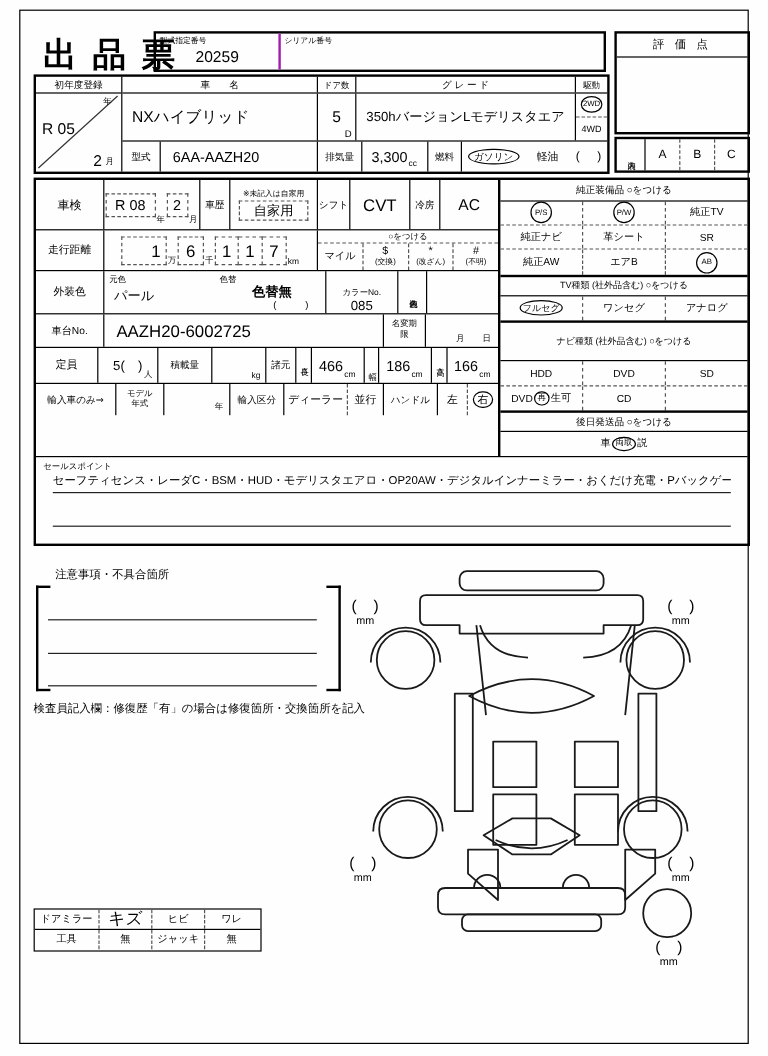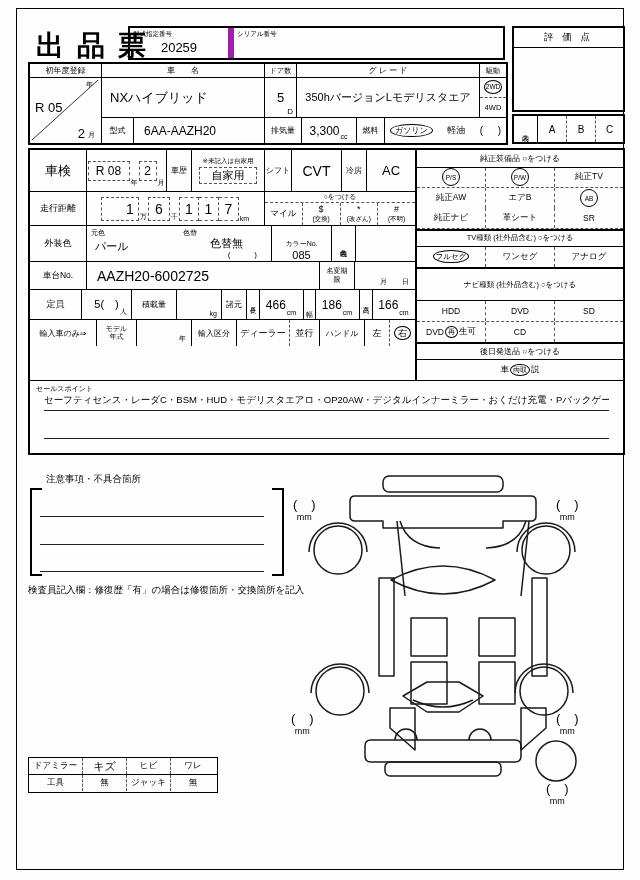--- a/index.html
+++ b/index.html
@@ -3,21 +3,21 @@
 <meta charset="utf-8">
 <style>
 *{box-sizing:border-box;margin:0;padding:0}
 body{position:relative;width:640px;height:880px;background:#fefefe;font-family:"Liberation Sans","DejaVu Sans",sans-serif;color:#000;overflow:hidden}
 .abs{position:absolute}
 .f{display:flex}
 .fc{display:flex;flex-direction:column}
 .cc{display:flex;align-items:center;justify-content:center}
 .b2{border:2px solid #000}
 .br1{border-right:1px solid #000}
-.br2{border-right:6px solid #a21caf}
+.br2{border-right:2px solid #a21caf}
 .brd{border-right:1px dashed #555}
 .bb1{border-bottom:1px solid #000000}
 .bbd{border-bottom:1px dashed #555}
 .lab{font-size:8px}
 .lab7{font-size:7px}
 .lab65{font-size:6.5px}
 .rel{position:relative}
 .dbox{border:1px dashed #555;display:inline-flex;align-items:center;justify-content:center;font-size:13px}
 .sub{font-size:7px;align-self:flex-end;margin:0 1px 3px 1px}
 .circ-o{display:inline-block;border:1.5px solid #000;border-radius:50%;padding:1px 4px;line-height:1.2}
@@ -127,21 +127,21 @@
     </div>
   </div>
 </div>
 
 <div class="abs b2 fc" style="left:28px;top:148px;width:597px;height:307px">
   <div class="f" style="height:230px">
 
     <div class="fc" style="width:385px">
 
       <div class="f bb1" style="height:42px">
-        <div class="cc br1" style="width:57px;font-size:13px">車検</div>
+        <div class="cc br1" style="width:57px;font-size:10px">車検</div>
         <div class="f br1" style="width:80px;align-items:center;justify-content:center">
           <span class="dbox" style="width:42px;height:20px;font-size:12px">R 08</span>
           <span class="sub">年</span>
           <span class="dbox" style="width:18px;height:20px;font-size:12px">2</span>
           <span class="sub">月</span>
         </div>
         <div class="cc br1 lab" style="width:25px">車歴</div>
         <div class="fc br1" style="width:73px;align-items:center;justify-content:center">
           <span class="lab65">※未記入は自家用</span>
           <span class="dbox" style="width:58px;height:17px;font-size:11px;margin-top:1px">自家用</span>
@@ -183,21 +183,21 @@
           </div>
         </div>
       </div>
 
       <div class="f bb1" style="height:36px">
         <div class="cc br1" style="width:57px;font-size:9px">外装色</div>
         <div class="rel br1" style="width:185px">
           <span class="abs lab7" style="left:4px;top:2px">元色</span>
           <span class="abs" style="left:8px;bottom:7px;font-size:11px">パール</span>
           <span class="abs lab7" style="left:96px;top:2px">色替</span>
-          <span class="abs" style="right:28px;top:10px;font-size:11px;font-weight:normal">色替無</span>
+          <span class="abs" style="right:28px;top:10px;font-size:11px;font-weight:bold">色替無</span>
           <span class="abs lab" style="right:14px;bottom:1px">(　　　)</span>
         </div>
         <div class="fc br1" style="width:60px;align-items:center;justify-content:flex-end">
           <span class="lab7">カラーNo.</span>
           <span style="font-size:11px">085</span>
         </div>
         <div class="cc br1" style="width:24px">
             <span class="vert">内装色</span>
           </div>
         <div style="width:59px"></div>
@@ -271,31 +271,31 @@
       <div class="eq-head" style="height:19px">純正装備品 ○をつける</div>
       <div class="eq-row bbd" style="height:22px">
         <div class="eq-cell">
             <span class="circ-s">P/S</span>
           </div>
         <div class="eq-cell">
             <span class="circ-s">P/W</span>
           </div>
         <div class="eq-cell last">純正TV</div>
       </div>
+      <div class="eq-row bbd" style="height:22px">
+        <div class="eq-cell">純正ナビ</div>
+        <div class="eq-cell">革シート</div>
+        <div class="eq-cell last">SR</div>
+      </div>
       <div class="eq-row" style="height:22px">
         <div class="eq-cell">純正AW</div>
         <div class="eq-cell">エアB</div>
         <div class="eq-cell last">
             <span class="circ-s">AB</span>
           </div>
-      </div>
-      <div class="eq-row bbd" style="height:22px">
-        <div class="eq-cell">純正ナビ</div>
-        <div class="eq-cell">革シート</div>
-        <div class="eq-cell last">SR</div>
       </div>
       <div class="eq-head eq-sect" style="height:19px;font-size:7.5px">TV種類 (社外品含む) ○をつける</div>
       <div class="eq-row" style="height:22px">
         <div class="eq-cell">
             <span class="circ-o" style="font-size:7.5px;padding:1px 2px">フルセグ</span>
           </div>
         <div class="eq-cell">ワンセグ</div>
         <div class="eq-cell last">アナログ</div>
       </div>
       <div class="eq-head eq-sect" style="height:37px;font-size:7.5px">ナビ種類 (社外品含む) ○をつける</div>
@@ -336,21 +336,21 @@
 <div class="abs" style="left:272px;top:488px;width:12px;height:88px;border-right:2px solid #000;border-top:2px solid #000;border-bottom:2px solid #000"></div>
 <div class="abs uline" style="left:40px;top:516px;width:224px"></div>
 <div class="abs uline" style="left:40px;top:544px;width:224px"></div>
 <div class="abs uline" style="left:40px;top:571px;width:224px"></div>
 
 <div class="abs" style="left:28px;top:584px;font-size:9.5px">検査員記入欄：修復歴「有」の場合は修復箇所・交換箇所を記入</div>
 
 <div class="abs fc" style="left:28px;top:757px;width:190px;height:36px;border:1.5px solid #000">
   <div class="f bb1" style="height:17px">
     <div class="cc brd" style="width:54px;font-size:8.5px">ドアミラー</div>
-    <div class="cc brd" style="width:44px;font-size:11px">キズ</div>
+    <div class="cc brd" style="width:44px;font-size:14px">キズ</div>
     <div class="cc brd" style="width:44px;font-size:8.5px">ヒビ</div>
     <div class="cc" style="width:44px;font-size:8.5px">ワレ</div>
   </div>
   <div class="f" style="height:16px">
     <div class="cc brd" style="width:54px;font-size:8.5px">工具</div>
     <div class="cc brd" style="width:44px;font-size:8.5px">無</div>
     <div class="cc brd" style="width:44px;font-size:8.5px">ジャッキ</div>
     <div class="cc" style="width:44px;font-size:8.5px">無</div>
   </div>
 </div>

